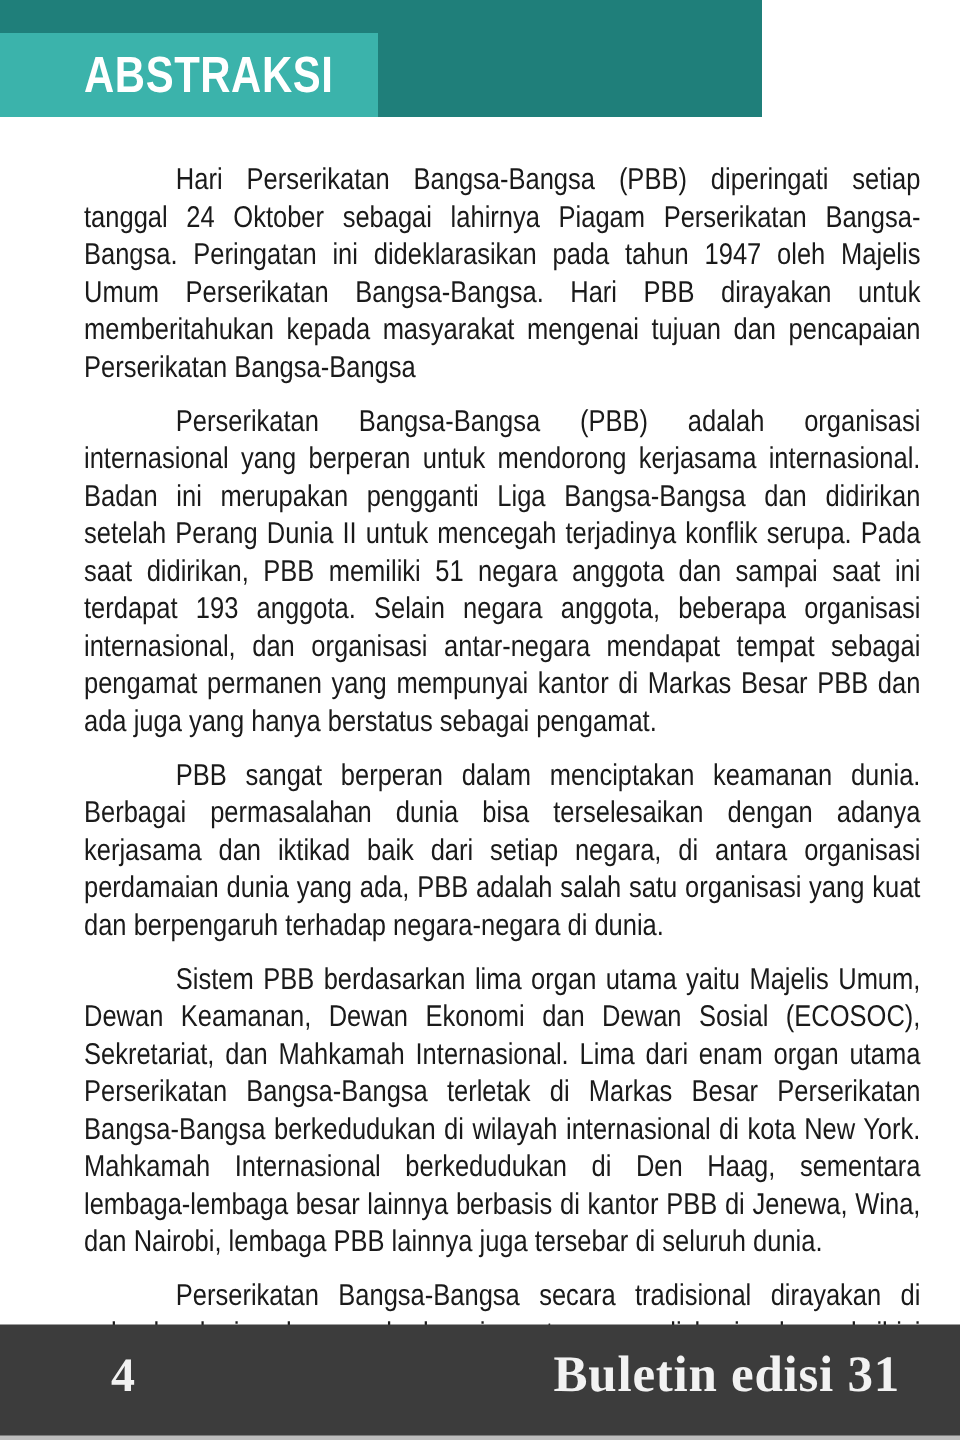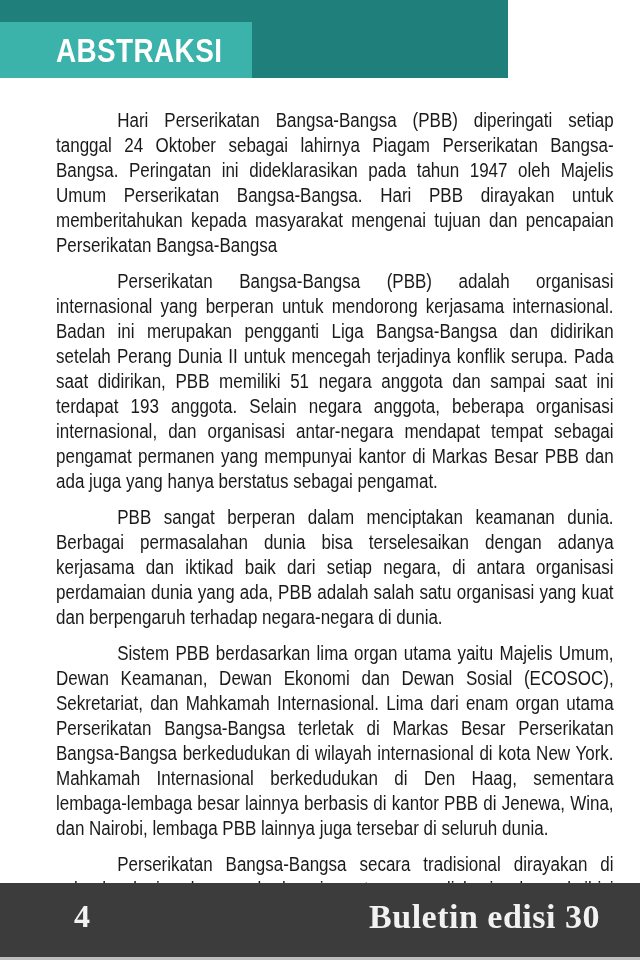--- a/index.html
+++ b/index.html
@@ -91,14 +91,14 @@
     <p>Hari Perserikatan Bangsa-Bangsa (PBB) diperingati setiap tanggal 24 Oktober sebagai lahirnya Piagam Perserikatan Bangsa-Bangsa. Peringatan ini dideklarasikan pada tahun 1947 oleh Majelis Umum Perserikatan Bangsa-Bangsa. Hari PBB dirayakan untuk memberitahukan kepada masyarakat mengenai tujuan dan pencapaian Perserikatan Bangsa-Bangsa</p>
     <p>Perserikatan Bangsa-Bangsa (PBB) adalah organisasi internasional yang berperan untuk mendorong kerjasama internasional. Badan ini merupakan pengganti Liga Bangsa-Bangsa dan didirikan setelah Perang Dunia II untuk mencegah terjadinya konflik serupa. Pada saat didirikan, PBB memiliki 51 negara anggota dan sampai saat ini terdapat 193 anggota. Selain negara anggota, beberapa organisasi internasional, dan organisasi antar-negara mendapat tempat sebagai pengamat permanen yang mempunyai kantor di Markas Besar PBB dan ada juga yang hanya berstatus sebagai pengamat.</p>
     <p>PBB sangat berperan dalam menciptakan keamanan dunia. Berbagai permasalahan dunia bisa terselesaikan dengan adanya kerjasama dan iktikad baik dari setiap negara, di antara organisasi perdamaian dunia yang ada, PBB adalah salah satu organisasi yang kuat dan berpengaruh terhadap negara-negara di dunia.</p>
     <p>Sistem PBB berdasarkan lima organ utama yaitu Majelis Umum, Dewan Keamanan, Dewan Ekonomi dan Dewan Sosial (ECOSOC), Sekretariat, dan Mahkamah Internasional. Lima dari enam organ utama Perserikatan Bangsa-Bangsa terletak di Markas Besar Perserikatan Bangsa-Bangsa berkedudukan di wilayah internasional di kota New York. Mahkamah Internasional berkedudukan di Den Haag, sementara lembaga-lembaga besar lainnya berbasis di kantor PBB di Jenewa, Wina, dan Nairobi, lembaga PBB lainnya juga tersebar di seluruh dunia.</p>
     <p>Perserikatan Bangsa-Bangsa secara tradisional dirayakan di seluruh dunia dengan berbagai pertemuan, diskusi, dan eksibisi mengenai pencapaian dan tujuan dari PBB itu sendiri. (Ema)</p>
   </div>
 </main>
 
 <footer class="footer-band">
   <span class="page-number">4</span>
-  <span class="edition">Buletin edisi 30</span>
+  <span class="edition">Buletin edisi 31</span>
 </footer>
 
 </body></html>

